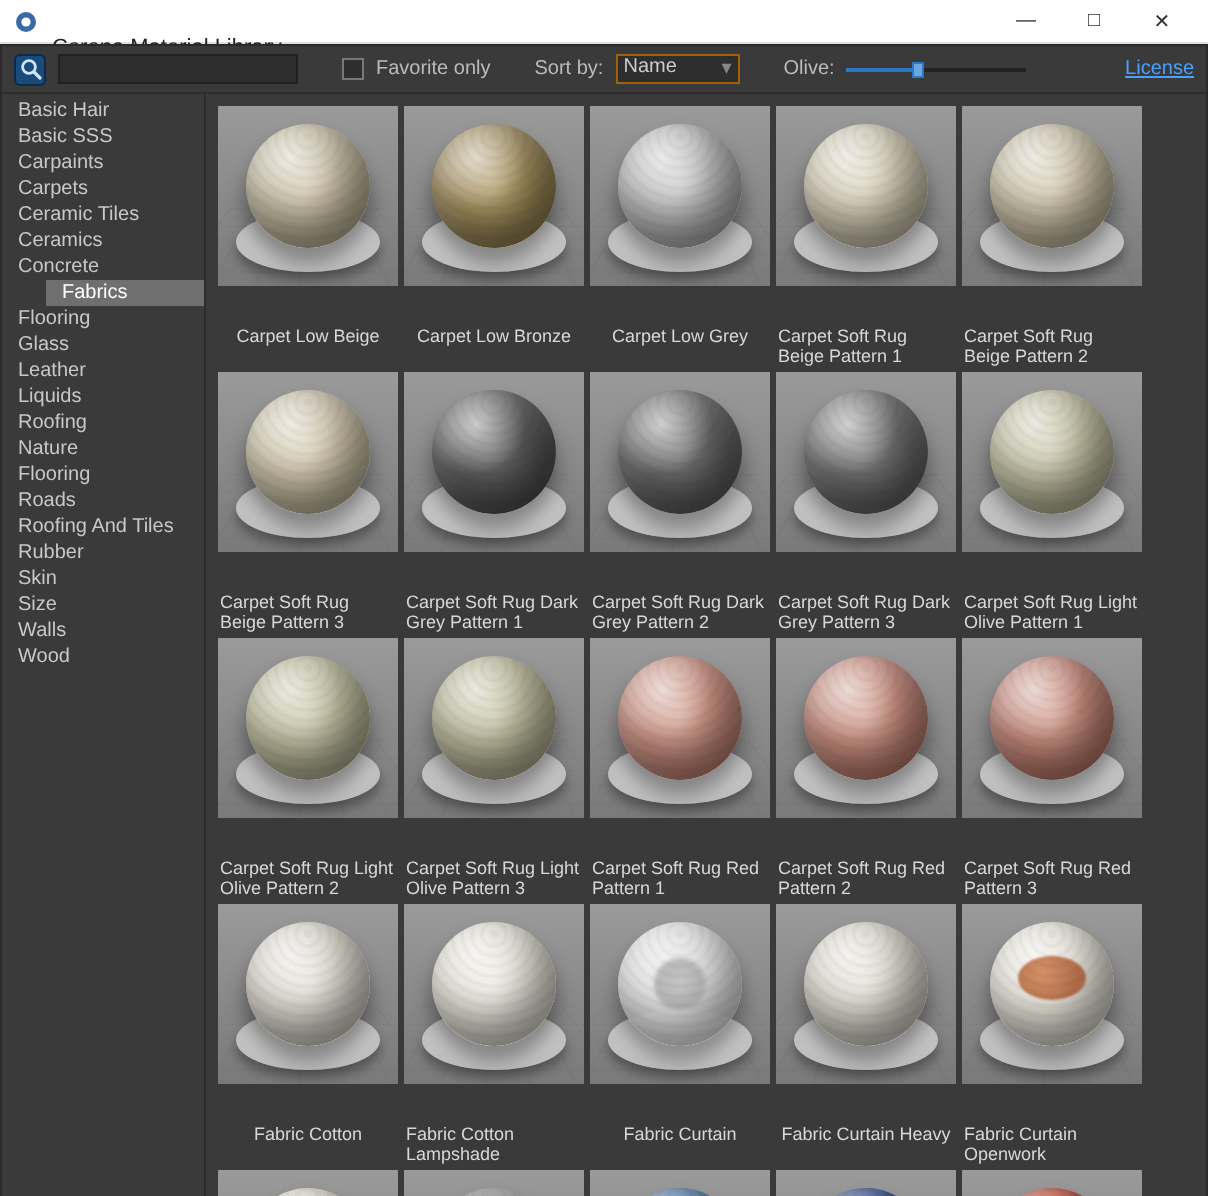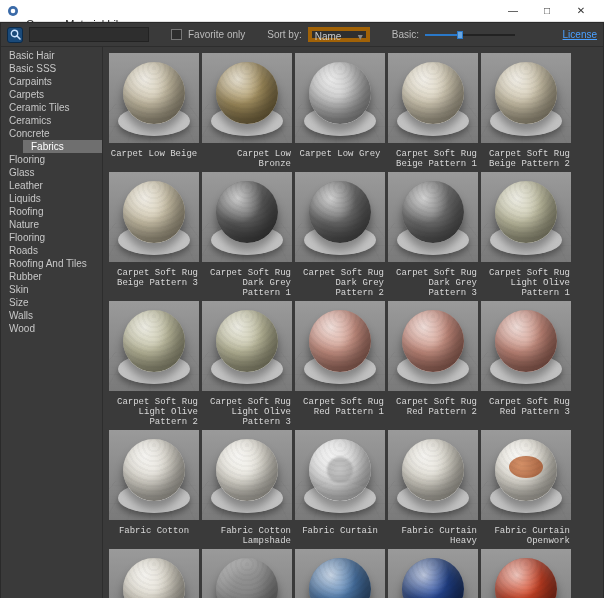--- a/index.html
+++ b/index.html
@@ -73,21 +73,21 @@
   .toolbar .gap { flex: 0 0 10px; }
   .fav-check {
     width: 11px; height: 11px;
     border: 1px solid #777;
     background: #2e2e2e;
   }
   .toolbar label, .toolbar span.lbl { color: #bbb; font-size: 10px; }
   .sort-select {
     height: 15px;
     background: #2e2e2e;
-    border: 4px solid #a16207;
+    border: 1px solid #a16207;
     color: #ccc;
     font-size: 10px;
     padding: 0 12px 0 3px;
     min-width: 62px;
     position: relative;
   }
   .sort-select::after {
     content: "▾";
     position: absolute;
     right: 3px; top: 0;
@@ -232,27 +232,27 @@
   .thumb.openwork .ball::before{
     content:"";
     position:absolute; left:50%; top:46%;
     width:34px; height:22px; transform:translate(-50%,-50%);
     border-radius:50%;
     background: radial-gradient(circle at 35% 40%, #d08050, #a85a32 70%);
     filter: blur(.6px);
     opacity:.85;
   }
   .caption {
-    text-align: right;
+    text-align: left;
     font-size: 9px;
     line-height: 10px;
     color: #d8d8d8;
-    padding: 6px 1px 0;
+    padding: 20px 1px 0;
     min-height: 20px;
-    display:flex; align-items:flex-start; justify-content:center;font-family:Liberation Mono, monospace;
+    display:flex; align-items:flex-start; justify-content:center;
   }
 
   
   .grid-wrap::-webkit-scrollbar, .sidebar::-webkit-scrollbar { width:10px; }
   .grid-wrap::-webkit-scrollbar-track, .sidebar::-webkit-scrollbar-track { background:#2e2e2e; }
   .grid-wrap::-webkit-scrollbar-thumb, .sidebar::-webkit-scrollbar-thumb { background:#5a5a5a; border:2px solid #2e2e2e; border-radius:5px; }
 </style>
 </head>
 <body>
 
@@ -288,21 +288,21 @@
     <input class="search-input" placeholder="" style="">
     <span class="gap"></span>
     <div class="fav-check"></div>
     <span class="lbl">Favorite only</span>
     <span class="gap"></span>
     <span class="lbl">Sort by:</span>
     <div class="sort-select">
       <span>Name</span>
     </div>
     <span class="gap"></span>
-    <span class="lbl">Basic:</span>
+    <span class="lbl">Olive:</span>
     <div class="slider">
       <div class="track"></div>
         <div class="fill"></div>
         <div class="thumb"></div>
     </div>
     <span class="flex"></span>
     <a class="license-link">License</a>
   </div>
 
   <div class="content">

